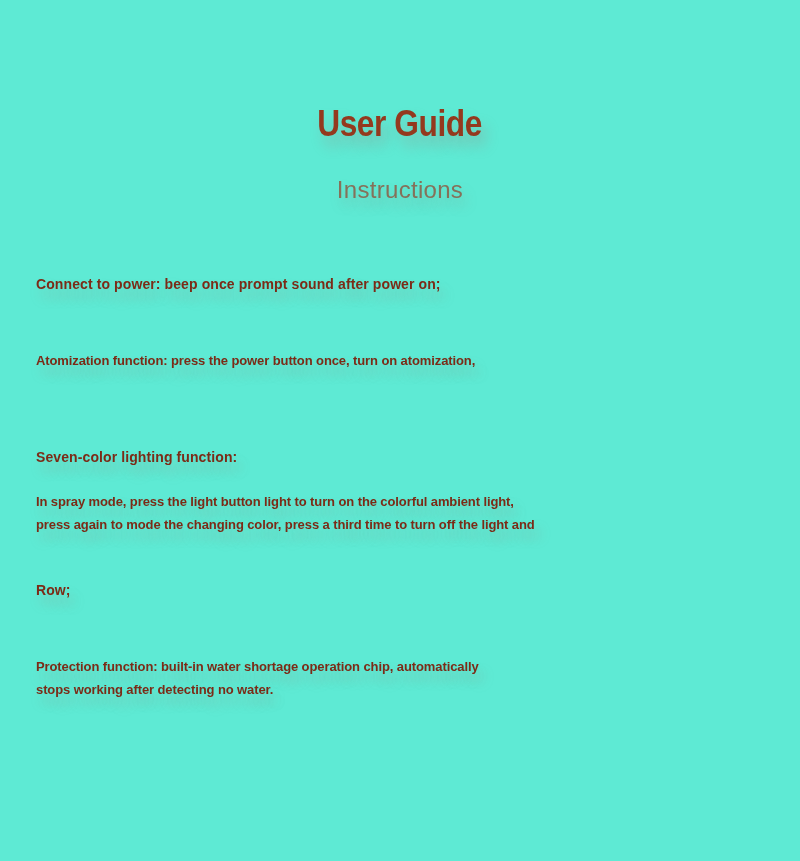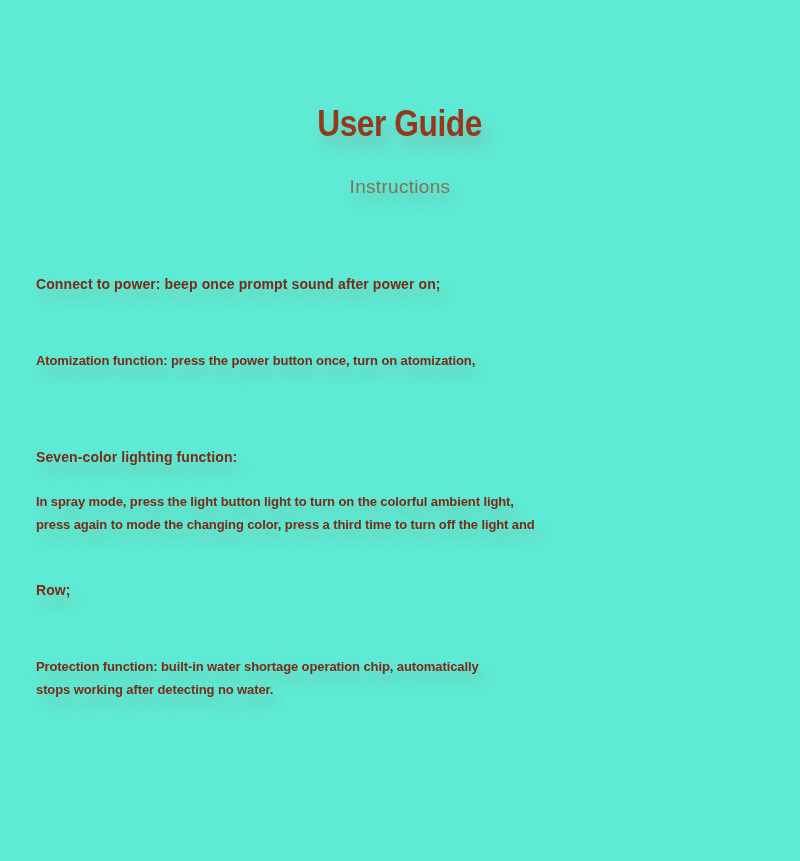--- a/index.html
+++ b/index.html
@@ -32,21 +32,21 @@
     display: inline-block;
     transform: scaleX(0.88);
     transform-origin: center;
   }
   .doc-subtitle {
     position: absolute;
     top: 176px;
     left: 0;
     width: 800px;
     text-align: center;
-    font-size: 19px;
+    font-size: 24px;
     font-weight: normal;
     color: #85715a;
     letter-spacing: 0.3px;
     text-shadow: 4px 8px 12px rgba(150, 145, 135, 0.35);
   }
   .para {
     position: absolute;
     left: 36px;
     right: 30px;
     color: #7b2b17;

